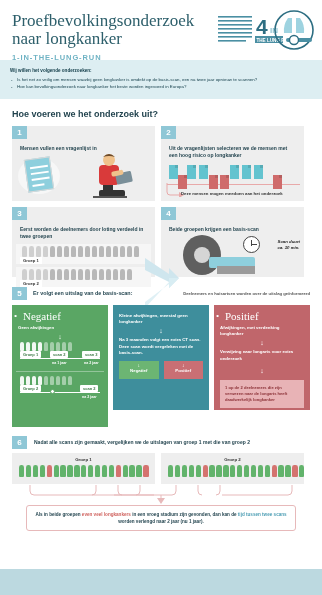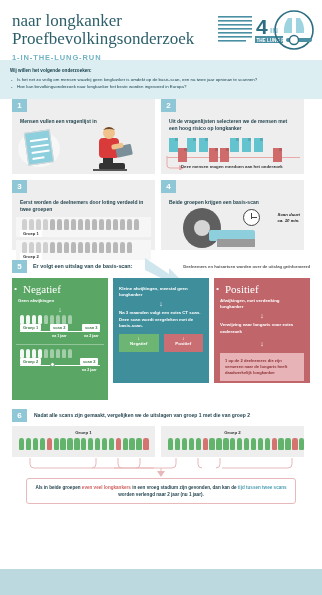--- a/index.html
+++ b/index.html
@@ -155,22 +155,22 @@
 
   .footer { position: absolute; left: 0; right: 0; bottom: 0; height: 26px; background: #bcd9e0; }
 </style>
 </head>
 <body>
 
 <div class="page">
 
   <div class="header">
     <div class="title-main">
+      <div>Proefbevolkingsonderzoek</div>
       <div>naar longkanker</div>
-      <div>Proefbevolkingsonderzoek</div>
     </div>
     <div class="title-sub">1-IN-THE-LUNG-RUN</div>
 
     <svg class="logo" viewBox="0 0 98 46">
       <g fill="#4a8fa3">
         <rect x="2" y="8" width="34" height="1.6"></rect>
           <rect x="2" y="12" width="34" height="1.6"></rect>
         <rect x="2" y="16" width="34" height="1.6"></rect>
           <rect x="2" y="20" width="34" height="1.6"></rect>
         <rect x="2" y="24" width="34" height="1.6"></rect>
@@ -188,20 +188,21 @@
       <circle cx="78" cy="32" r="4.5" fill="#ffffff" stroke="#2d6e82" stroke-width="1.4"></circle>
     </svg>
   </div>
 
   <div class="intro-band">
     <div class="intro-title">Wij willen het volgende onderzoeken:</div>
     <div class="intro-li">Is het net zo veilig om mensen waarbij geen longkanker is omdekt op de basis-scan, een na twee jaar opnieuw te scannen?</div>
     <div class="intro-li">Hoe kan bevolkingsonderzoek naar longkanker het beste worden ingevoerd in Europa?</div>
   </div>
 
+  <div class="sec-heading">Hoe voeren we het onderzoek uit?</div>
 
   <div class="steps">
 
     <div class="step-card card1">
       <div class="badge">1</div>
       <div class="card-text">Mensen vullen een vragenlijst in</div>
       <div class="art s1-art">
         <div class="s1-circle"></div>
         <div class="s1-doc">
           <div class="s1-line" style="top:7px;width:18px"></div>

